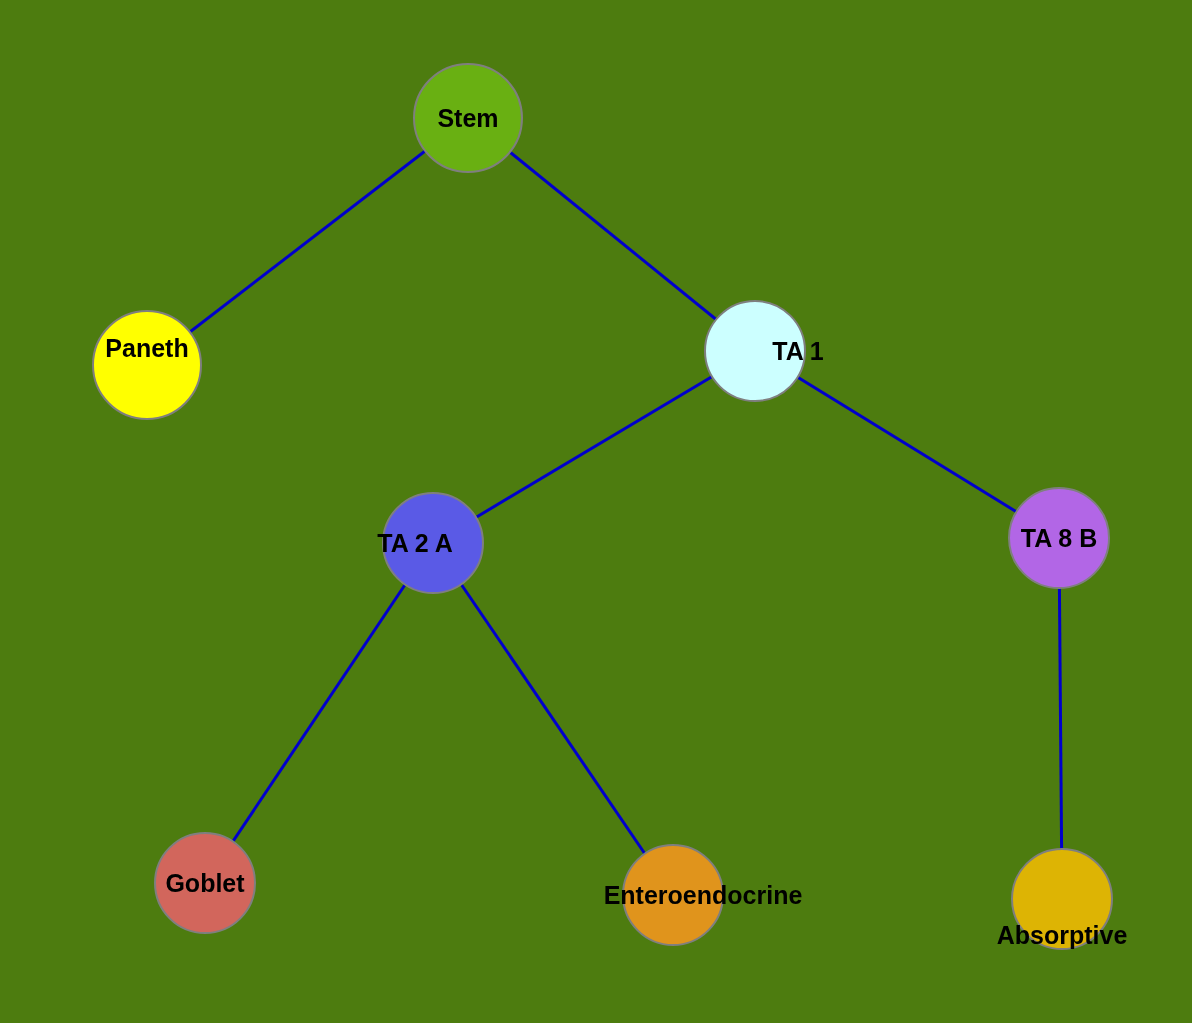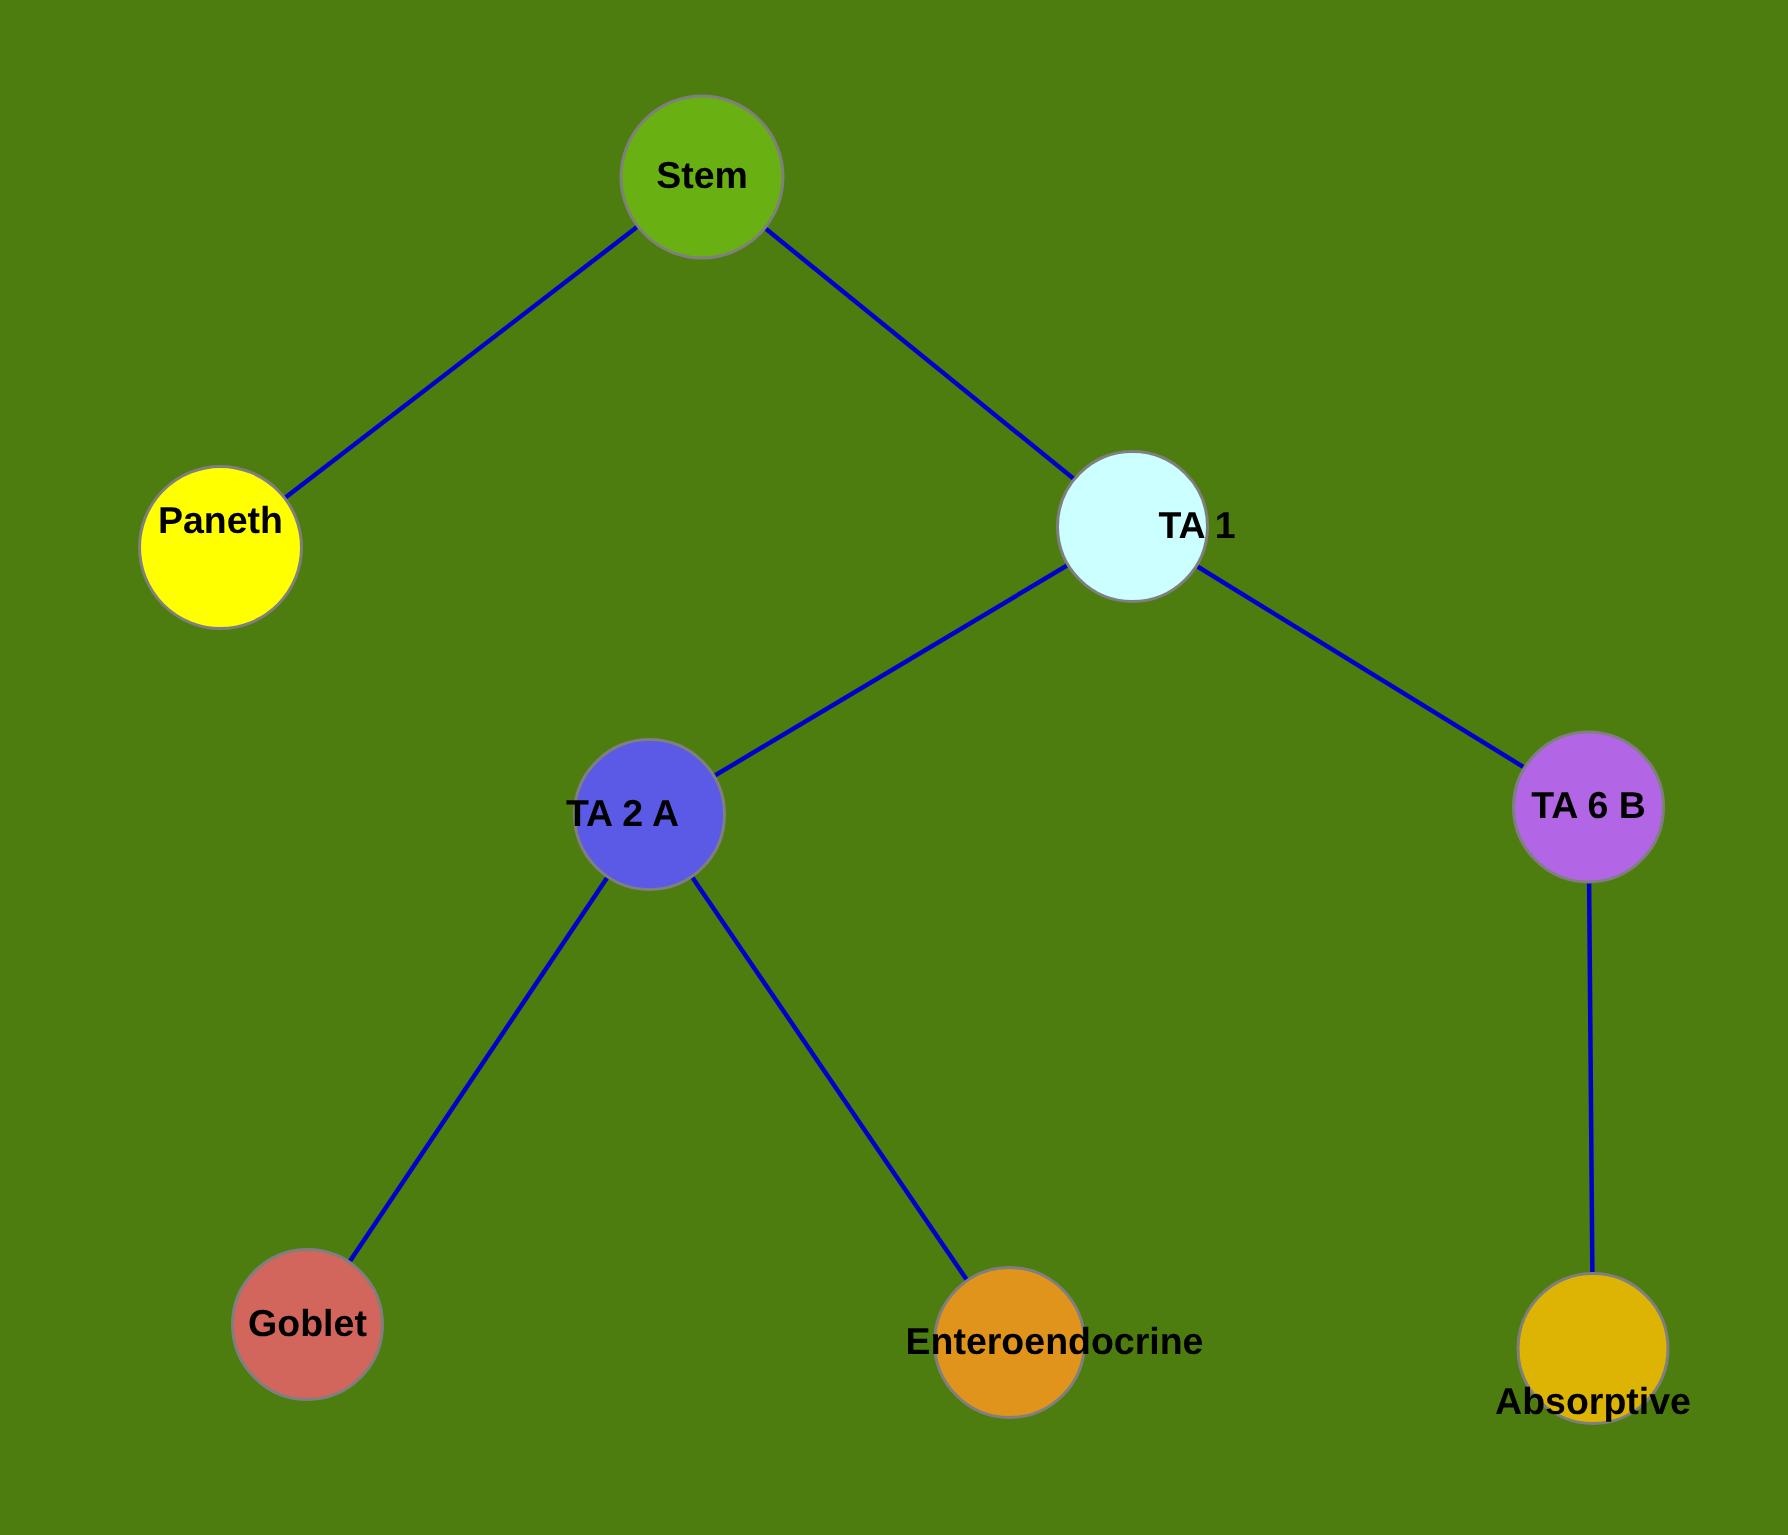--- a/index.html
+++ b/index.html
@@ -56,21 +56,21 @@
   <div id="node-layer">
       <div class="node" style="left: 468px; top: 118px; width: 110px; height: 110px; background: rgb(105, 176, 18); border-color: rgb(127, 127, 127);"></div>
       <div class="node-label" style="left: 468px; top: 118px;">Stem</div>
       <div class="node" style="left: 147px; top: 365px; width: 110px; height: 110px; background: rgb(255, 255, 0); border-color: rgb(127, 127, 127);"></div>
       <div class="node-label" style="left: 147px; top: 348px;">Paneth</div>
       <div class="node" style="left: 755px; top: 351px; width: 102px; height: 102px; background: rgb(204, 255, 255); border-color: rgb(127, 127, 127);"></div>
       <div class="node-label" style="left: 798px; top: 351px;">TA 1</div>
       <div class="node" style="left: 433px; top: 543px; width: 102px; height: 102px; background: rgb(90, 90, 230); border-color: rgb(127, 127, 127);"></div>
       <div class="node-label" style="left: 415px; top: 543px;">TA 2 A</div>
       <div class="node" style="left: 1059px; top: 538px; width: 102px; height: 102px; background: rgb(178, 102, 230); border-color: rgb(127, 127, 127);"></div>
-      <div class="node-label" style="left: 1059px; top: 538px;">TA 6 B</div>
+      <div class="node-label" style="left: 1059px; top: 538px;">TA 8 B</div>
       <div class="node" style="left: 205px; top: 883px; width: 102px; height: 102px; background: rgb(210, 102, 92); border-color: rgb(127, 127, 127);"></div>
       <div class="node-label" style="left: 205px; top: 883px; text-align: right;">Goblet</div>
       <div class="node" style="left: 673px; top: 895px; width: 102px; height: 102px; background: rgb(224, 148, 28); border-color: rgb(127, 127, 127);"></div>
       <div class="node-label" style="left: 703px; top: 895px;">Enteroendocrine</div>
       <div class="node" style="left: 1062px; top: 899px; width: 102px; height: 102px; background: rgb(221, 180, 4); border-color: rgb(127, 127, 127);"></div>
       <div class="node-label" style="left: 1062px; top: 899px; margin-top: 36px;">Absorptive</div>
     </div>
 </div>
 
 </body></html>

